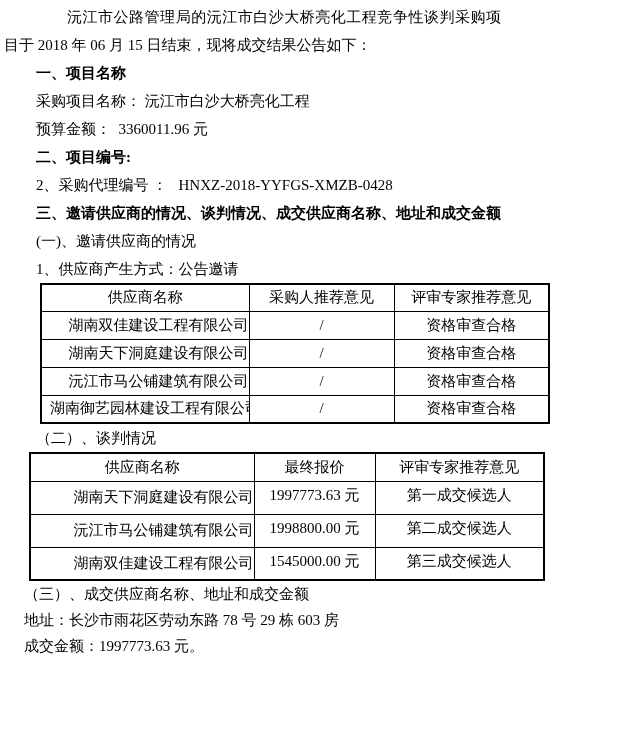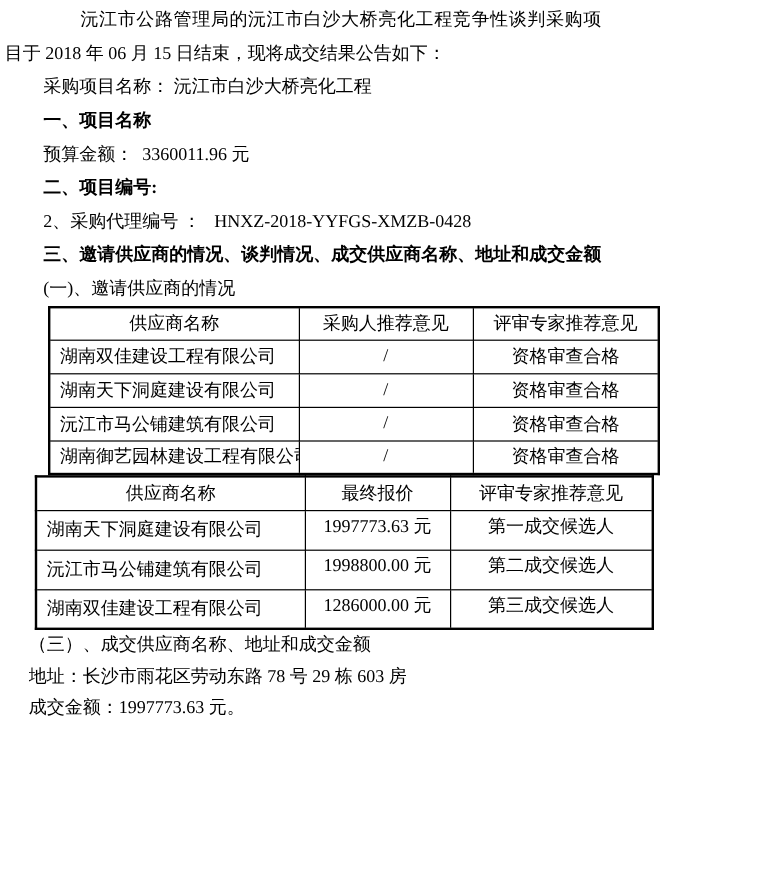--- a/index.html
+++ b/index.html
@@ -45,44 +45,45 @@
     padding: 0;
     overflow: hidden;
     white-space: pre;
   }
   .t1 { margin-left: 40px; width: 508px; }
   .t1 th { height: 27px; }
   .t1 td { height: 28px; }
   .t2 { margin-left: 29px; width: 514px; }
   .t2 th { height: 28px; }
   .t2 td { height: 33px; }
-  td.name-cell { text-align: left; padding-left: 8px; }
+  td.name-cell { text-align: right; padding-left: 8px; }
   .t2 td.val-cell {
     vertical-align: top;
     padding-top: 4px;
     line-height: 19px;
   }
 </style>
 </head>
 <body>
 
 <div class="page">
 
   <p class="intro">沅江市公路管理局的沅江市白沙大桥亮化工程竞争性谈判采购项目于 2018 年 06 月 15 日结束，现将成交结果公告如下：</p>
 
+  <div class="line bold">一、项目名称</div>
   <div class="line">采购项目名称： 沅江市白沙大桥亮化工程</div>
-  <div class="line bold">一、项目名称</div>
   <div class="line">预算金额：  3360011.96 元</div>
 
   <div class="line bold">二、项目编号:</div>
   <div class="line">2、采购代理编号 ：   HNXZ-2018-YYFGS-XMZB-0428</div>
 
   <div class="line bold">三、邀请供应商的情况、谈判情况、成交供应商名称、地址和成交金额</div>
 
   <div class="line">(一)、邀请供应商的情况</div>
+  <div class="line">1、供应商产生方式：公告邀请</div>
 
   <table class="t1">
     <colgroup>
         <col style="width:208px">
         <col style="width:145px">
         <col style="width:155px">
       </colgroup>
     <tbody>
         <tr>
       <th>供应商名称</th>
@@ -105,20 +106,21 @@
       <td>资格审查合格</td>
     </tr>
     <tr>
       <td class="name-cell">湖南御艺园林建设工程有限公司</td>
       <td>/</td>
       <td>资格审查合格</td>
     </tr>
   </tbody>
     </table>
 
+  <div class="line">（二）、谈判情况</div>
 
   <table class="t2">
     <colgroup>
         <col style="width:224px">
         <col style="width:121px">
         <col style="width:169px">
       </colgroup>
     <tbody>
         <tr>
       <th>供应商名称</th>
@@ -130,21 +132,21 @@
       <td class="val-cell">1997773.63 元</td>
       <td class="val-cell">第一成交候选人</td>
     </tr>
     <tr>
       <td class="name-cell">沅江市马公铺建筑有限公司</td>
       <td class="val-cell">1998800.00 元</td>
       <td class="val-cell">第二成交候选人</td>
     </tr>
     <tr>
       <td class="name-cell">湖南双佳建设工程有限公司</td>
-      <td class="val-cell">1286000.00 元</td>
+      <td class="val-cell">1545000.00 元</td>
       <td class="val-cell">第三成交候选人</td>
     </tr>
   </tbody>
     </table>
 
   <div class="line small">（三）、成交供应商名称、地址和成交金额</div>
   <div class="line small">地址：长沙市雨花区劳动东路 78 号 29 栋 603 房</div>
   <div class="line small">成交金额：1997773.63 元。</div>
 
 </div>

